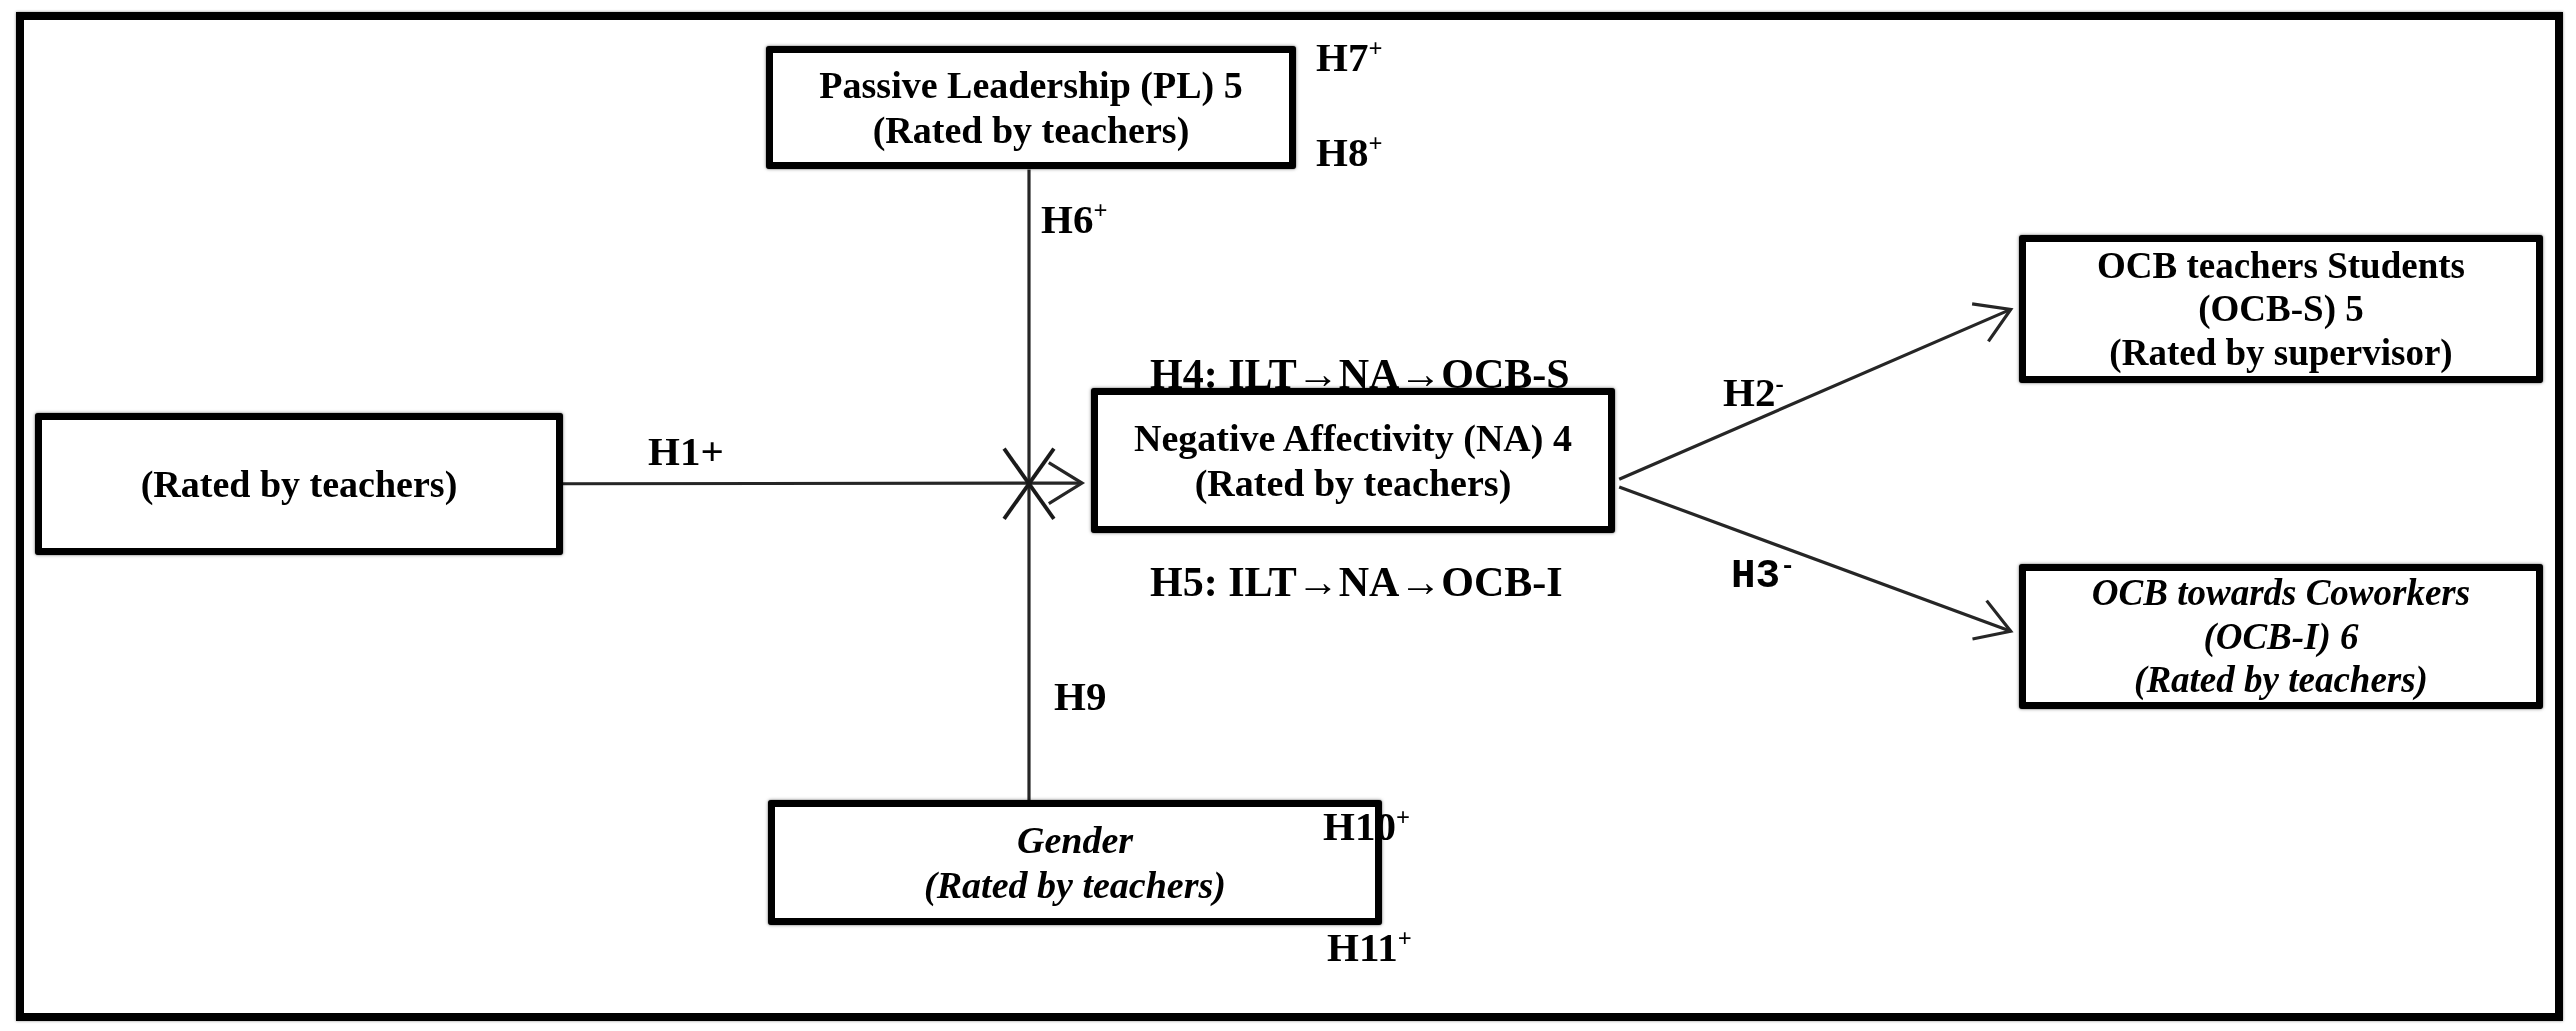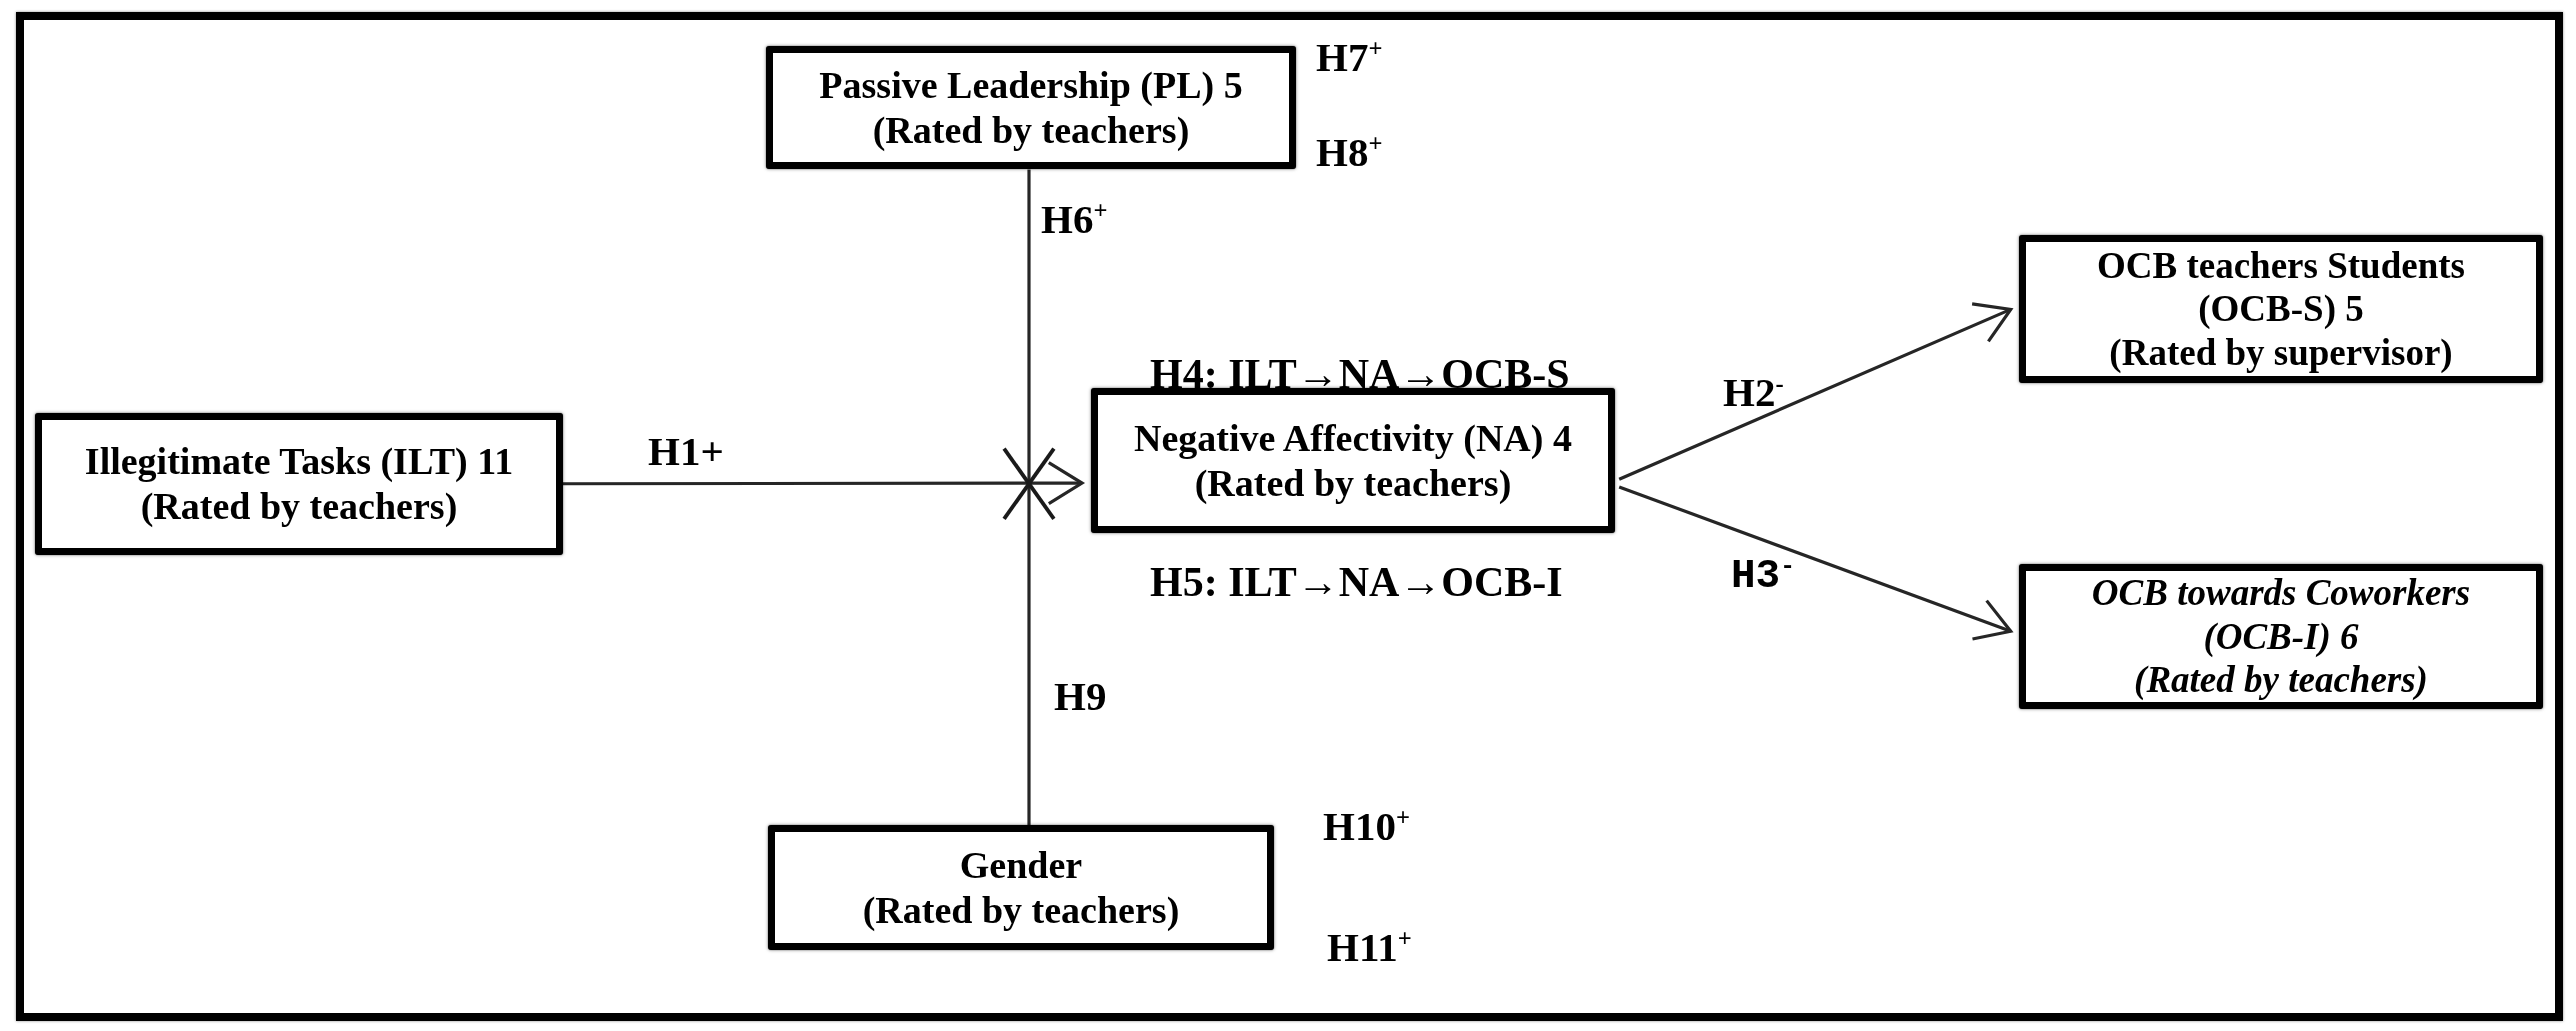--- a/index.html
+++ b/index.html
@@ -51,21 +51,21 @@
     font-weight: bold;
     font-size: 38px;
     line-height: 1.18;
     z-index: 2;
   }
   .node--pl     { left: 766px; top: 46px;   width: 530px; height: 123px; }
   .node--ilt    { left: 35px;   top: 413px;  width: 528px; height: 142px; }
   .node--na     { left: 1091px; top: 388px;  width: 524px; height: 145px; }
   .node--ocbs   { left: 2019px; top: 235px;  width: 524px; height: 148px; font-size: 37px; }
   .node--ocbi   { left: 2019px; top: 564px;  width: 524px; height: 145px; font-size: 37px; font-style: italic; }
-  .node--gender { left: 768px; top: 825px; width: 506px; height: 125px; }
+  .node--gender { left: 768px; top: 800px; width: 614px; height: 125px; font-style: italic; }
   .node-line { display: block; }
   
   .hlabel {
     position: absolute;
     font-weight: bold;
     font-size: 41px;
     line-height: 1;
     white-space: nowrap;
     z-index: 3;
     font-family: "Liberation Serif", "DejaVu Serif", "DejaVu Sans", serif;
@@ -112,21 +112,20 @@
 
     <line x1="2535" y1="762" x2="3148" y2="988" stroke="#262626" stroke-width="5" marker-end="url(#arrowV)"></line>
   </svg>
 
   <div class="node node--pl">
     <span class="node-line">Passive Leadership (PL) 5</span>
     <span class="node-line">(Rated by teachers)</span>
   </div>
 
   <div class="node node--ilt">
-    <span class="node-line">Illegitimate Tasks (ILT) 11</span>
     <span class="node-line">(Rated by teachers)</span>
   </div>
 
   <div class="node node--na">
     <span class="node-line">Negative Affectivity (NA) 4</span>
     <span class="node-line">(Rated by teachers)</span>
   </div>
 
   <div class="node node--ocbs">
     <span class="node-line">OCB teachers Students</span>

